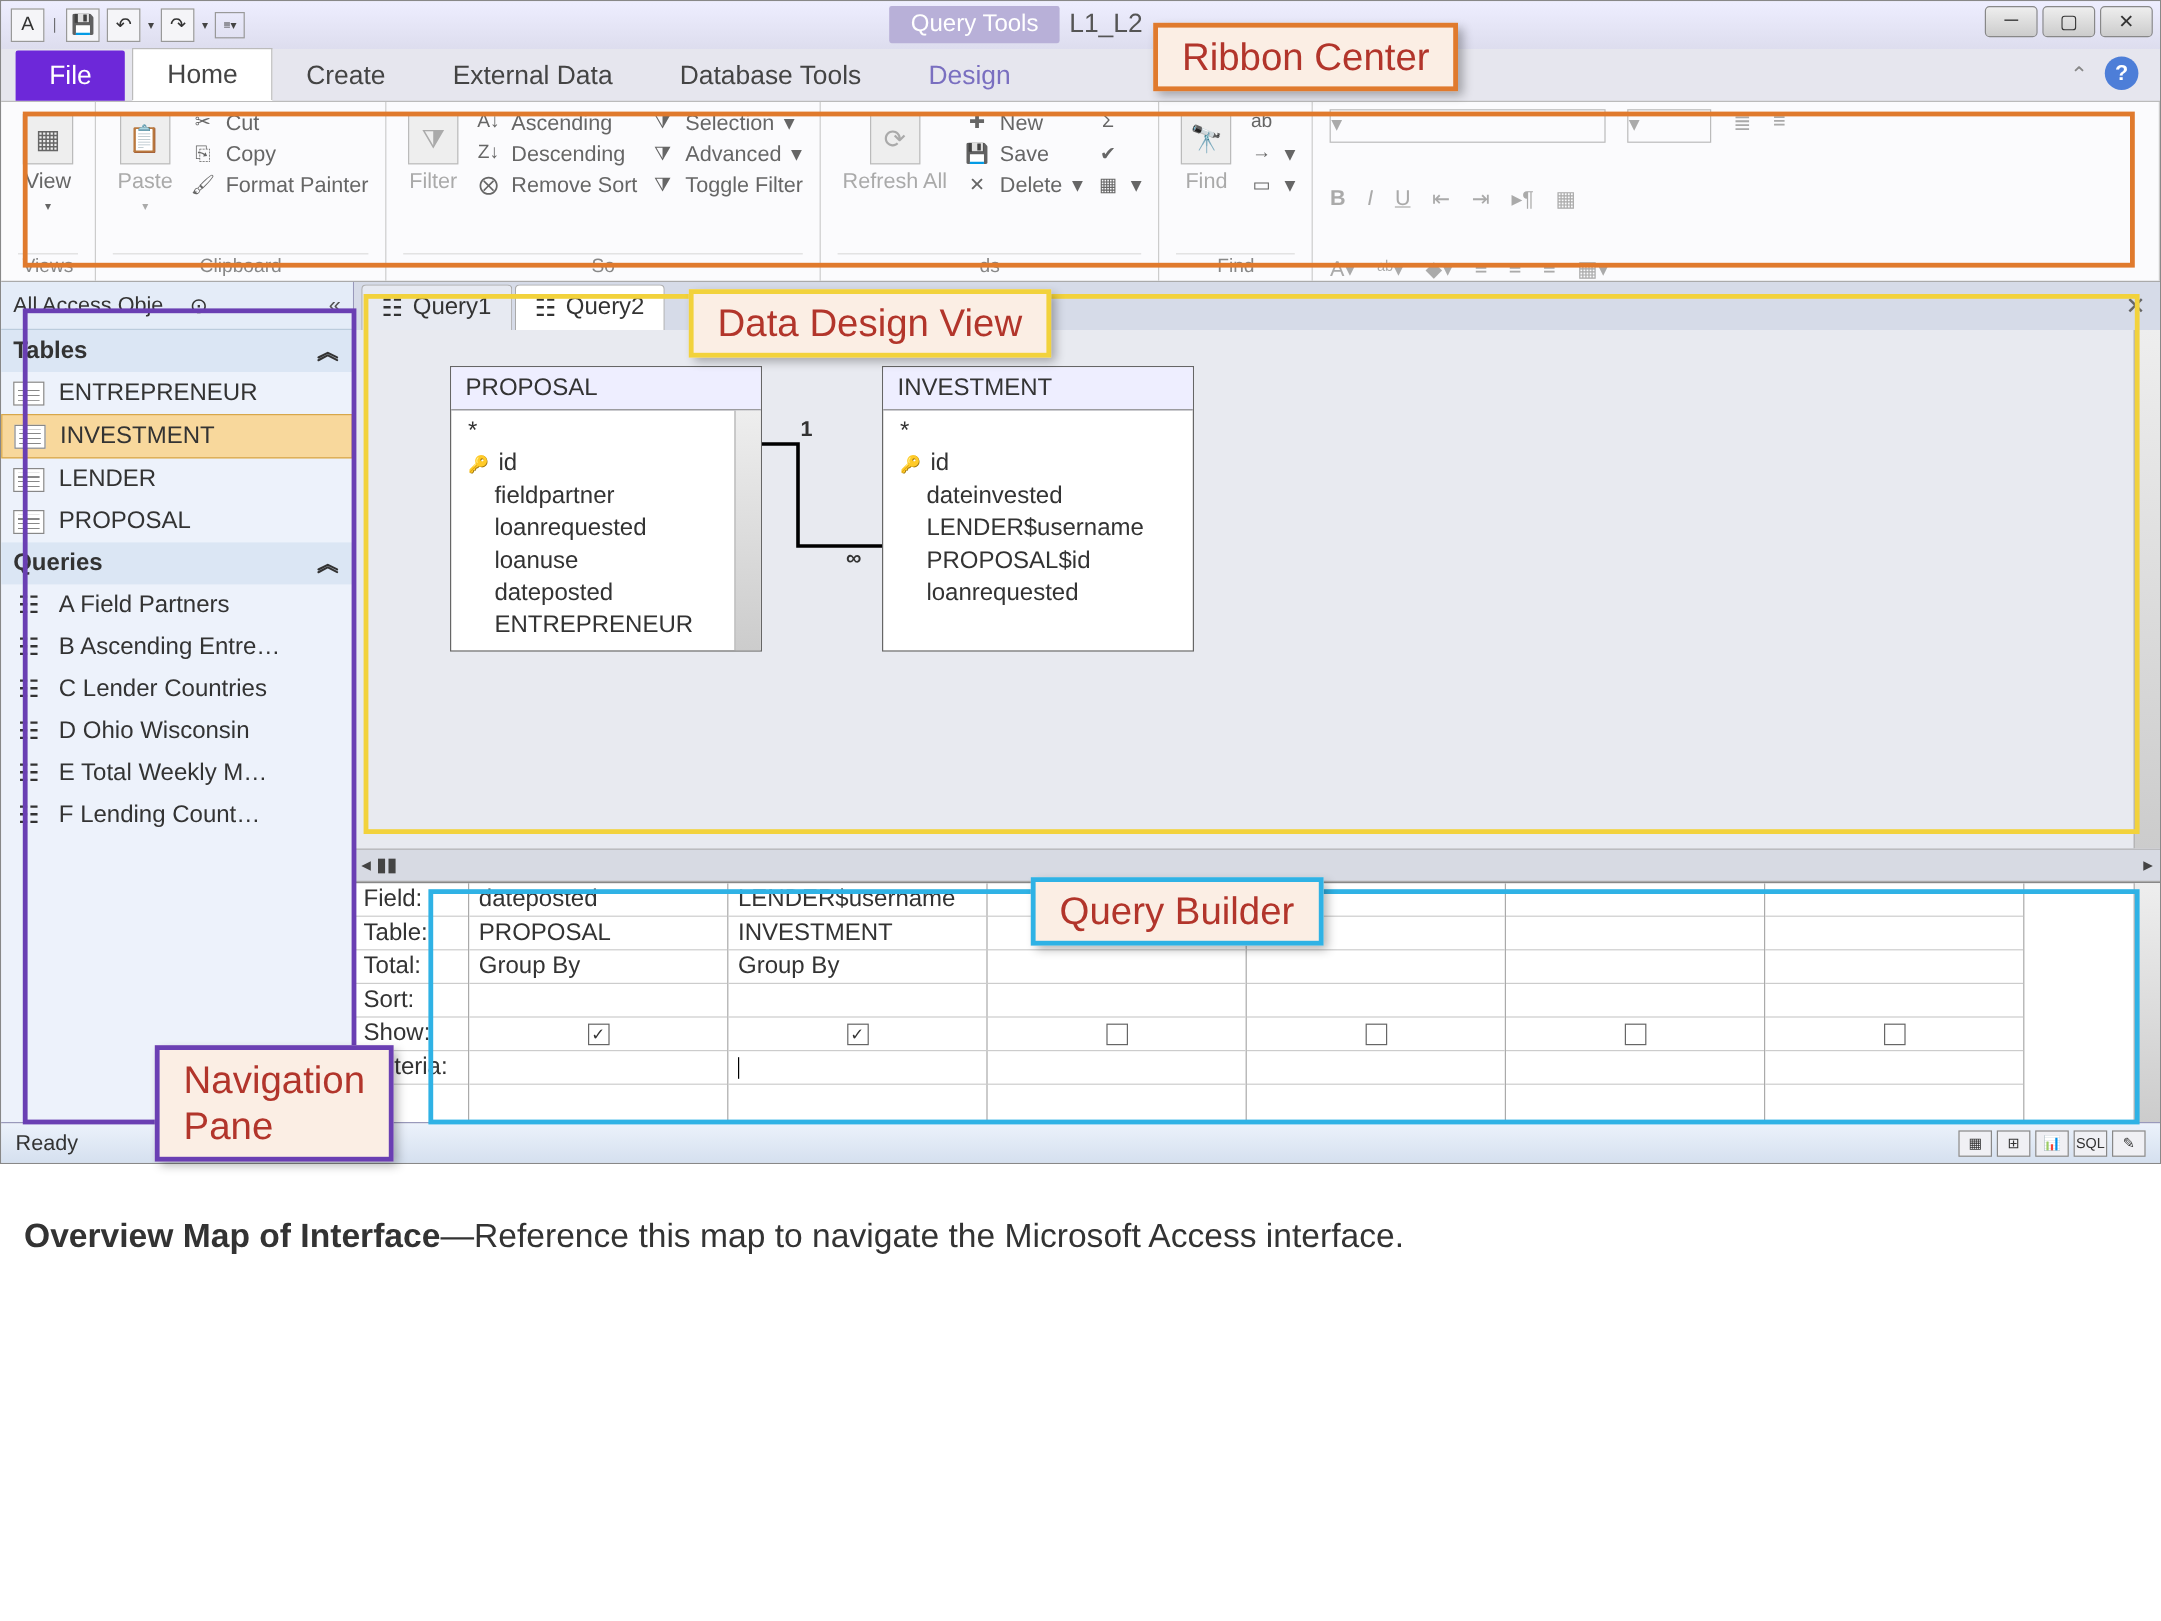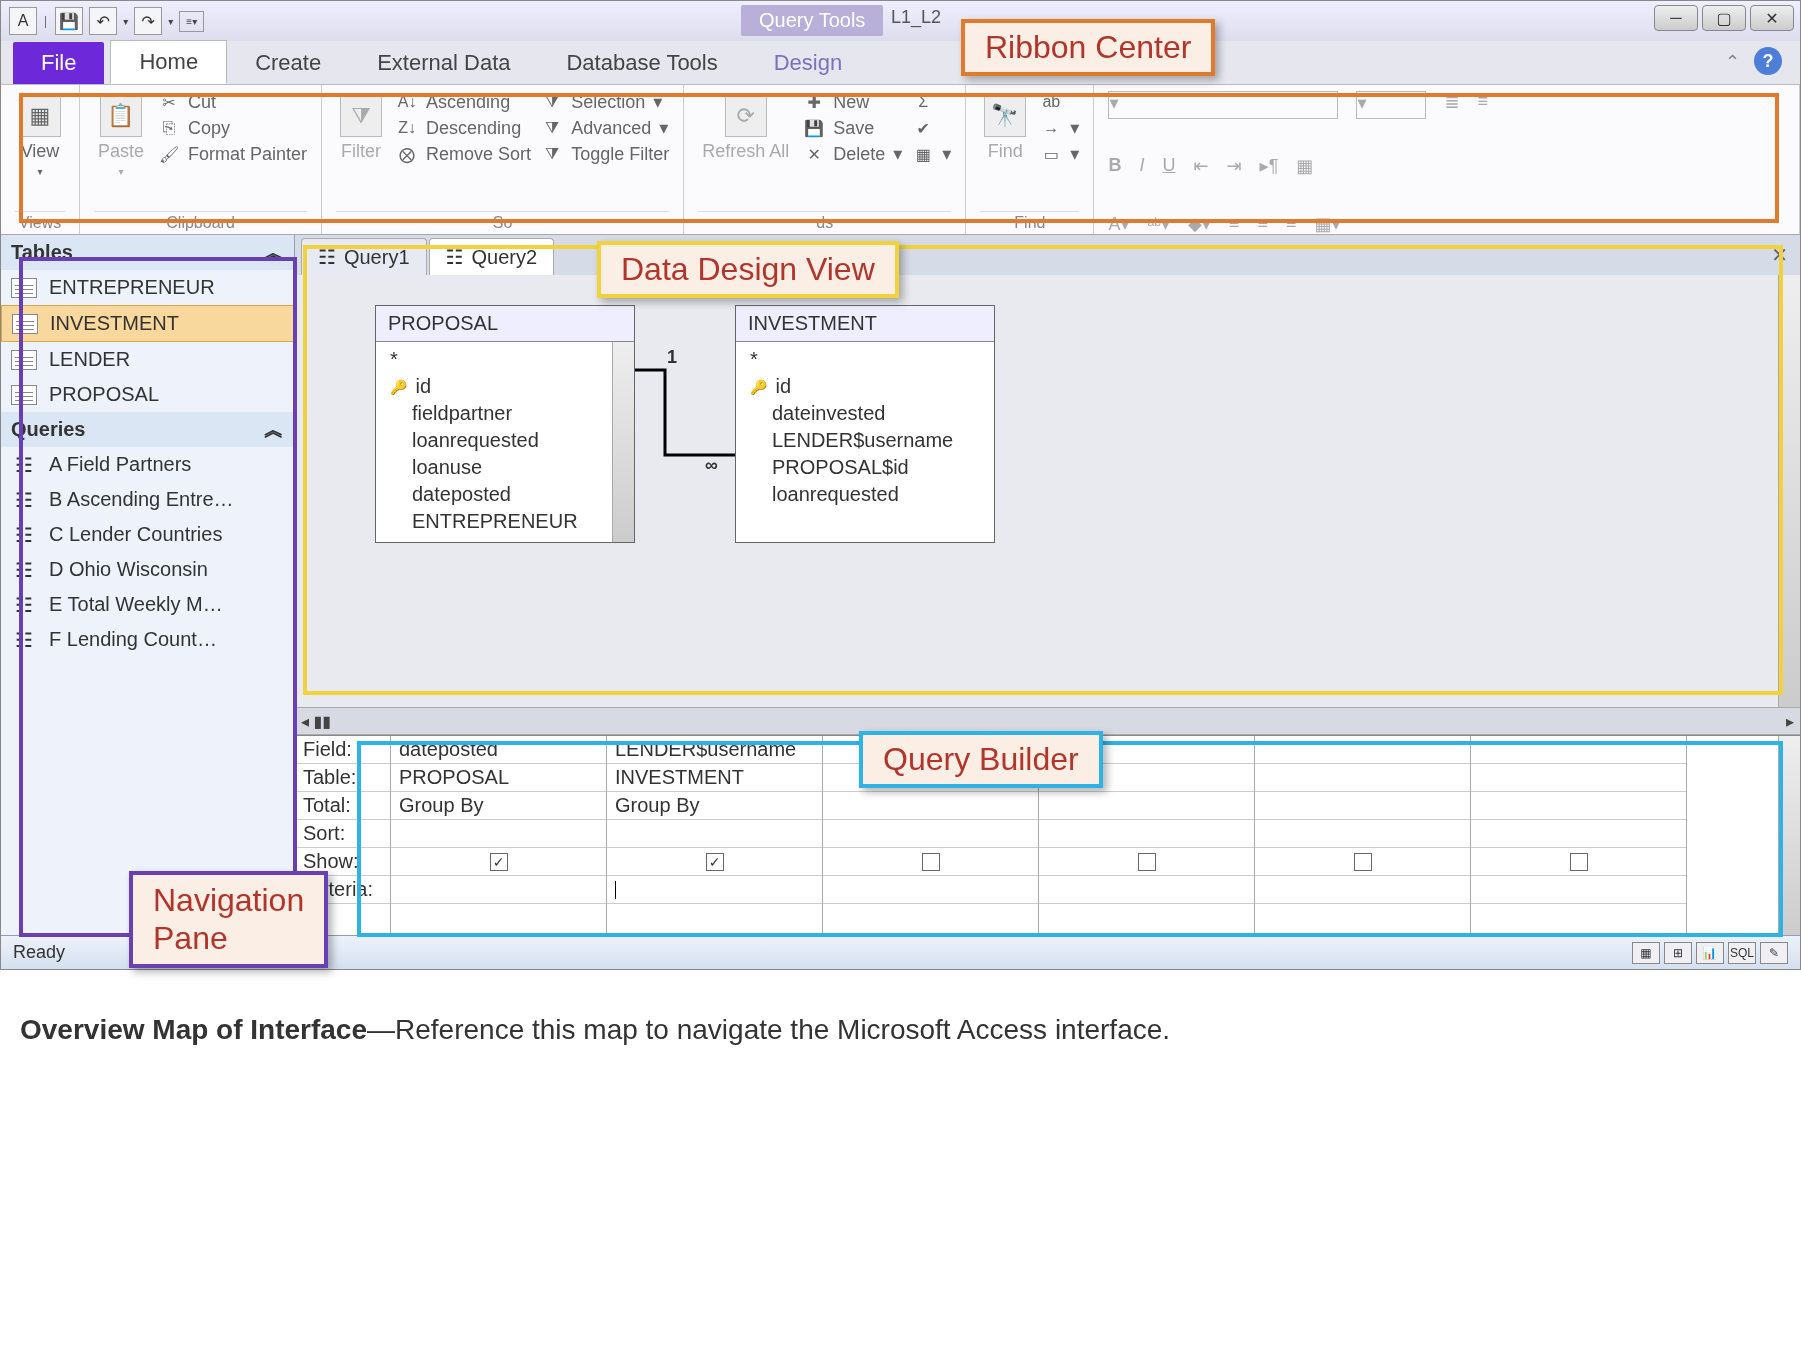--- a/index.html
+++ b/index.html
@@ -5,21 +5,21 @@
 * { box-sizing: border-box; margin: 0; padding: 0; font-family: "Segoe UI", Tahoma, sans-serif; }
 body { background:#fff; font-size:18px; color:#333; width:1801px; }
 .app-window { width:1801px; margin:0; background:#e8e8f0; border:1px solid #888; position:relative; }
 
 
 .titlebar { height:40px; background:linear-gradient(#eef,#dde); display:flex; align-items:center; position:relative; }
 .titlebar .qat { display:flex; align-items:center; gap:6px; padding:0 8px; }
 .qat .qat-btn { width:28px; height:28px; border:1px solid #999; background:#f5f5f8; display:flex; align-items:center; justify-content:center; font-size:16px; }
 .qat .qat-drop { font-size:10px; color:#444; }
 .titlebar .contextual-tab { position:absolute; left:740px; top:4px; background:#b8b0d8; color:#fff; padding:4px 18px; font-size:20px; border-radius:2px; }
-.titlebar .doc-title { position:absolute; left:890px; top:6px; font-size:18px; color:#555; }
+.titlebar .doc-title { position:absolute; left:890px; top:6px; font-size:22px; color:#555; }
 .titlebar .doc-title2 { position:absolute; right:160px; top:6px; font-size:24px; color:#555;margin-top:40px; }
 .titlebar .window-controls { position:absolute; right:6px; top:4px; display:flex; gap:4px; }
 .titlebar .window-controls > div { width:44px; height:26px; background:linear-gradient(#eee,#ccc); border:1px solid #888; border-radius:4px; display:flex; align-items:center; justify-content:center; font-size:16px; }
 
 
 .ribbon-tabs { height:44px; display:flex; align-items:flex-end; border-bottom:1px solid #bbb; background:#e6e6ee; padding-left:12px; position:relative; }
 .ribbon-tab { padding:8px 28px; font-size:22px; color:#444; cursor:default; }
 .ribbon-tab.file { background:#6d28d9; color:#fff; border-radius:2px 2px 0 0; margin-right:6px; }
 .ribbon-tab.active { background:#fff; border:1px solid #bbb; border-bottom:1px solid #fff; }
 .ribbon-tab.design { color:#7a6fc0; }
@@ -290,20 +290,27 @@
         <span class="ic2">≡</span>
         <span class="ic2">▦▾</span>
       </div>
       <div class="group-label">Text Formatting</div>
     </div>
   </div>
 
   <div class="content">
 
     <div class="nav-pane">
+      <div class="nav-header">
+        <span class="dd">
+            <span>All Access Obje…</span>
+            <span>⊙</span>
+          </span>
+        <span class="collapse">«</span>
+      </div>
       <div class="nav-section">
         <span>Tables</span>
         <span>︽</span>
       </div>
       <div class="nav-item">
           <span class="tico"></span>
           <span>ENTREPRENEUR</span>
         </div>
       <div class="nav-item selected">
           <span class="tico"></span>
@@ -522,21 +529,21 @@
     <span>Ready</span>
     <div class="views">
       <span>▦</span>
       <span>⊞</span>
       <span>📊</span>
       <span>SQL</span>
       <span>✎</span>
     </div>
   </div>
 
-  <div class="callout yellow" style="left:596px; top:240px;">Data Design View</div>
+  <div class="callout yellow" style="left:573px; top:240px;">Data Design View</div>
   <div class="callout purple" style="left:128px; top:870px;">
     <span>Navigation</span><br>
     <span>Pane</span>
   </div>
   <div class="callout blue" style="left:858px; top:730px;">Query Builder</div>
 
 </div>
 
 <div class="caption">
   <b>Overview Map of Interface</b><span>—Reference this map to navigate the Microsoft Access interface.</span>

